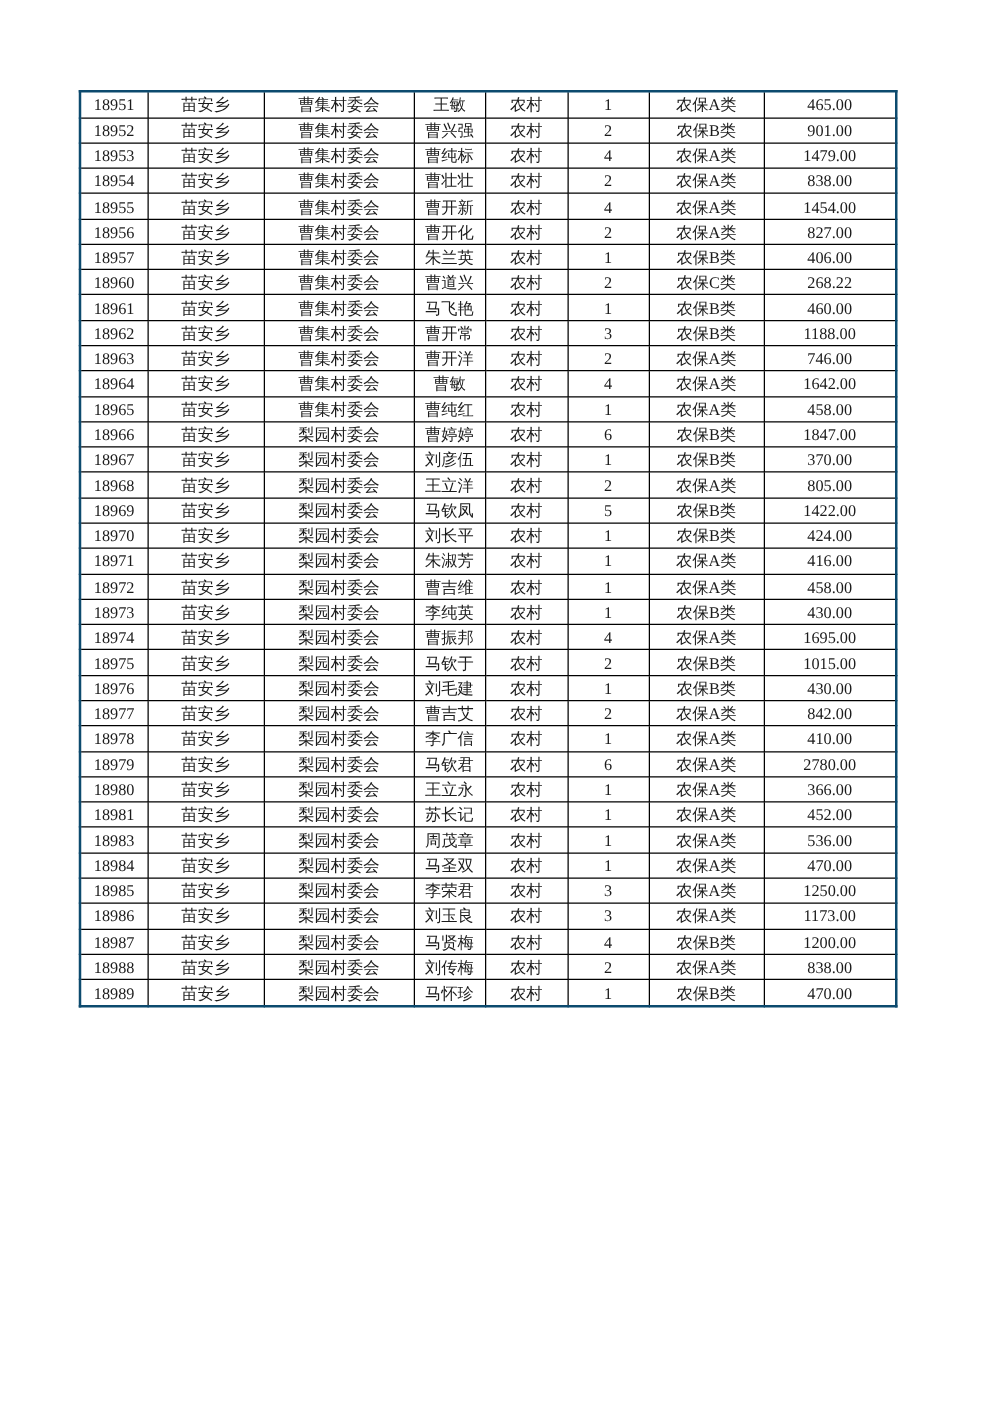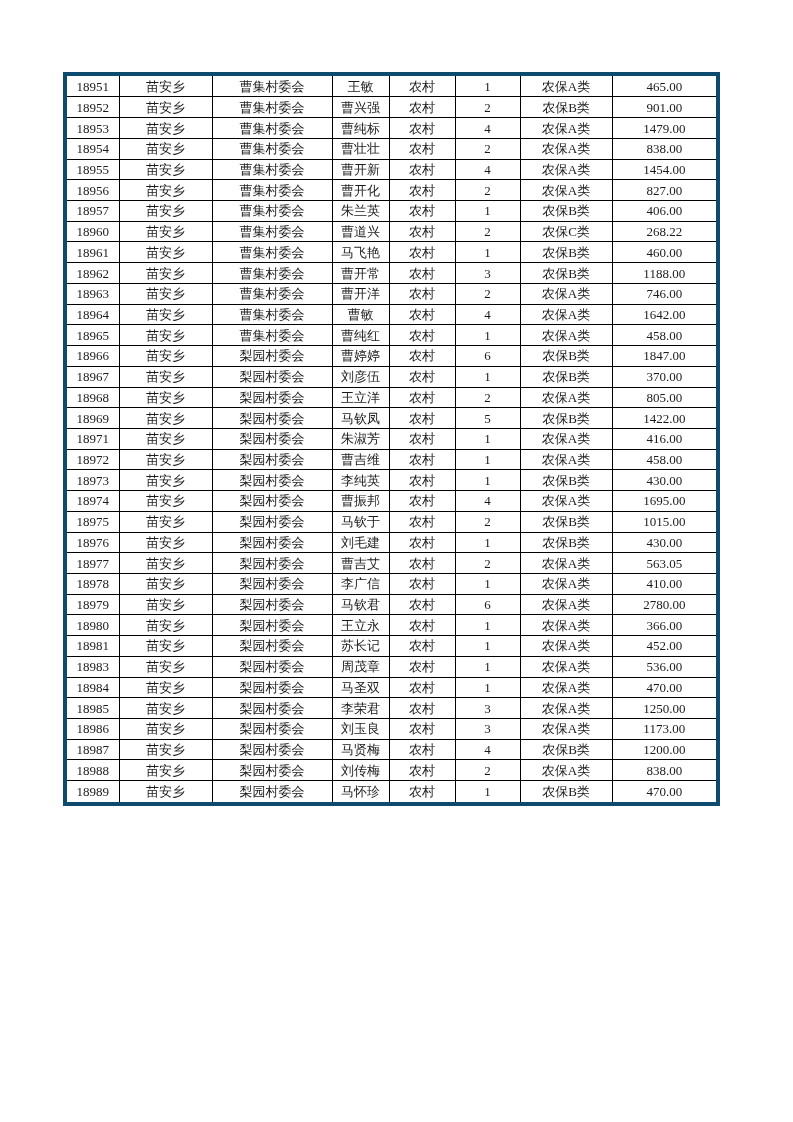--- a/index.html
+++ b/index.html
@@ -19,21 +19,21 @@
     background: #ffffff;
   }
   table.register {
     position: absolute;
     left: 63px;
     top: 72px;
     width: 653px;
     height: 734px;
     border-collapse: collapse;
     table-layout: fixed;
-    border: 4px solid #0c4a6e;
+    border: 2px solid #0c4a6e;
   }
   table.register td {
     border: 1px solid #000000;
     text-align: center;
     vertical-align: middle;
     font-size: 13px;
     line-height: 1;
     color: #1b1b1b;
     padding: 0;
     white-space: nowrap;
@@ -220,20 +220,30 @@
           <td>18969</td>
           <td>苗安乡</td>
           <td>梨园村委会</td>
           <td>马钦凤</td>
           <td>农村</td>
           <td>5</td>
           <td>农保B类</td>
           <td>1422.00</td>
         </tr>
         <tr>
+          <td>18970</td>
+          <td>苗安乡</td>
+          <td>梨园村委会</td>
+          <td>刘长平</td>
+          <td>农村</td>
+          <td>1</td>
+          <td>农保B类</td>
+          <td>424.00</td>
+        </tr>
+        <tr>
           <td>18971</td>
           <td>苗安乡</td>
           <td>梨园村委会</td>
           <td>朱淑芳</td>
           <td>农村</td>
           <td>1</td>
           <td>农保A类</td>
           <td>416.00</td>
         </tr>
         <tr>
@@ -287,21 +297,21 @@
           <td>430.00</td>
         </tr>
         <tr>
           <td>18977</td>
           <td>苗安乡</td>
           <td>梨园村委会</td>
           <td>曹吉艾</td>
           <td>农村</td>
           <td>2</td>
           <td>农保A类</td>
-          <td>563.05</td>
+          <td>842.00</td>
         </tr>
         <tr>
           <td>18978</td>
           <td>苗安乡</td>
           <td>梨园村委会</td>
           <td>李广信</td>
           <td>农村</td>
           <td>1</td>
           <td>农保A类</td>
           <td>410.00</td>

